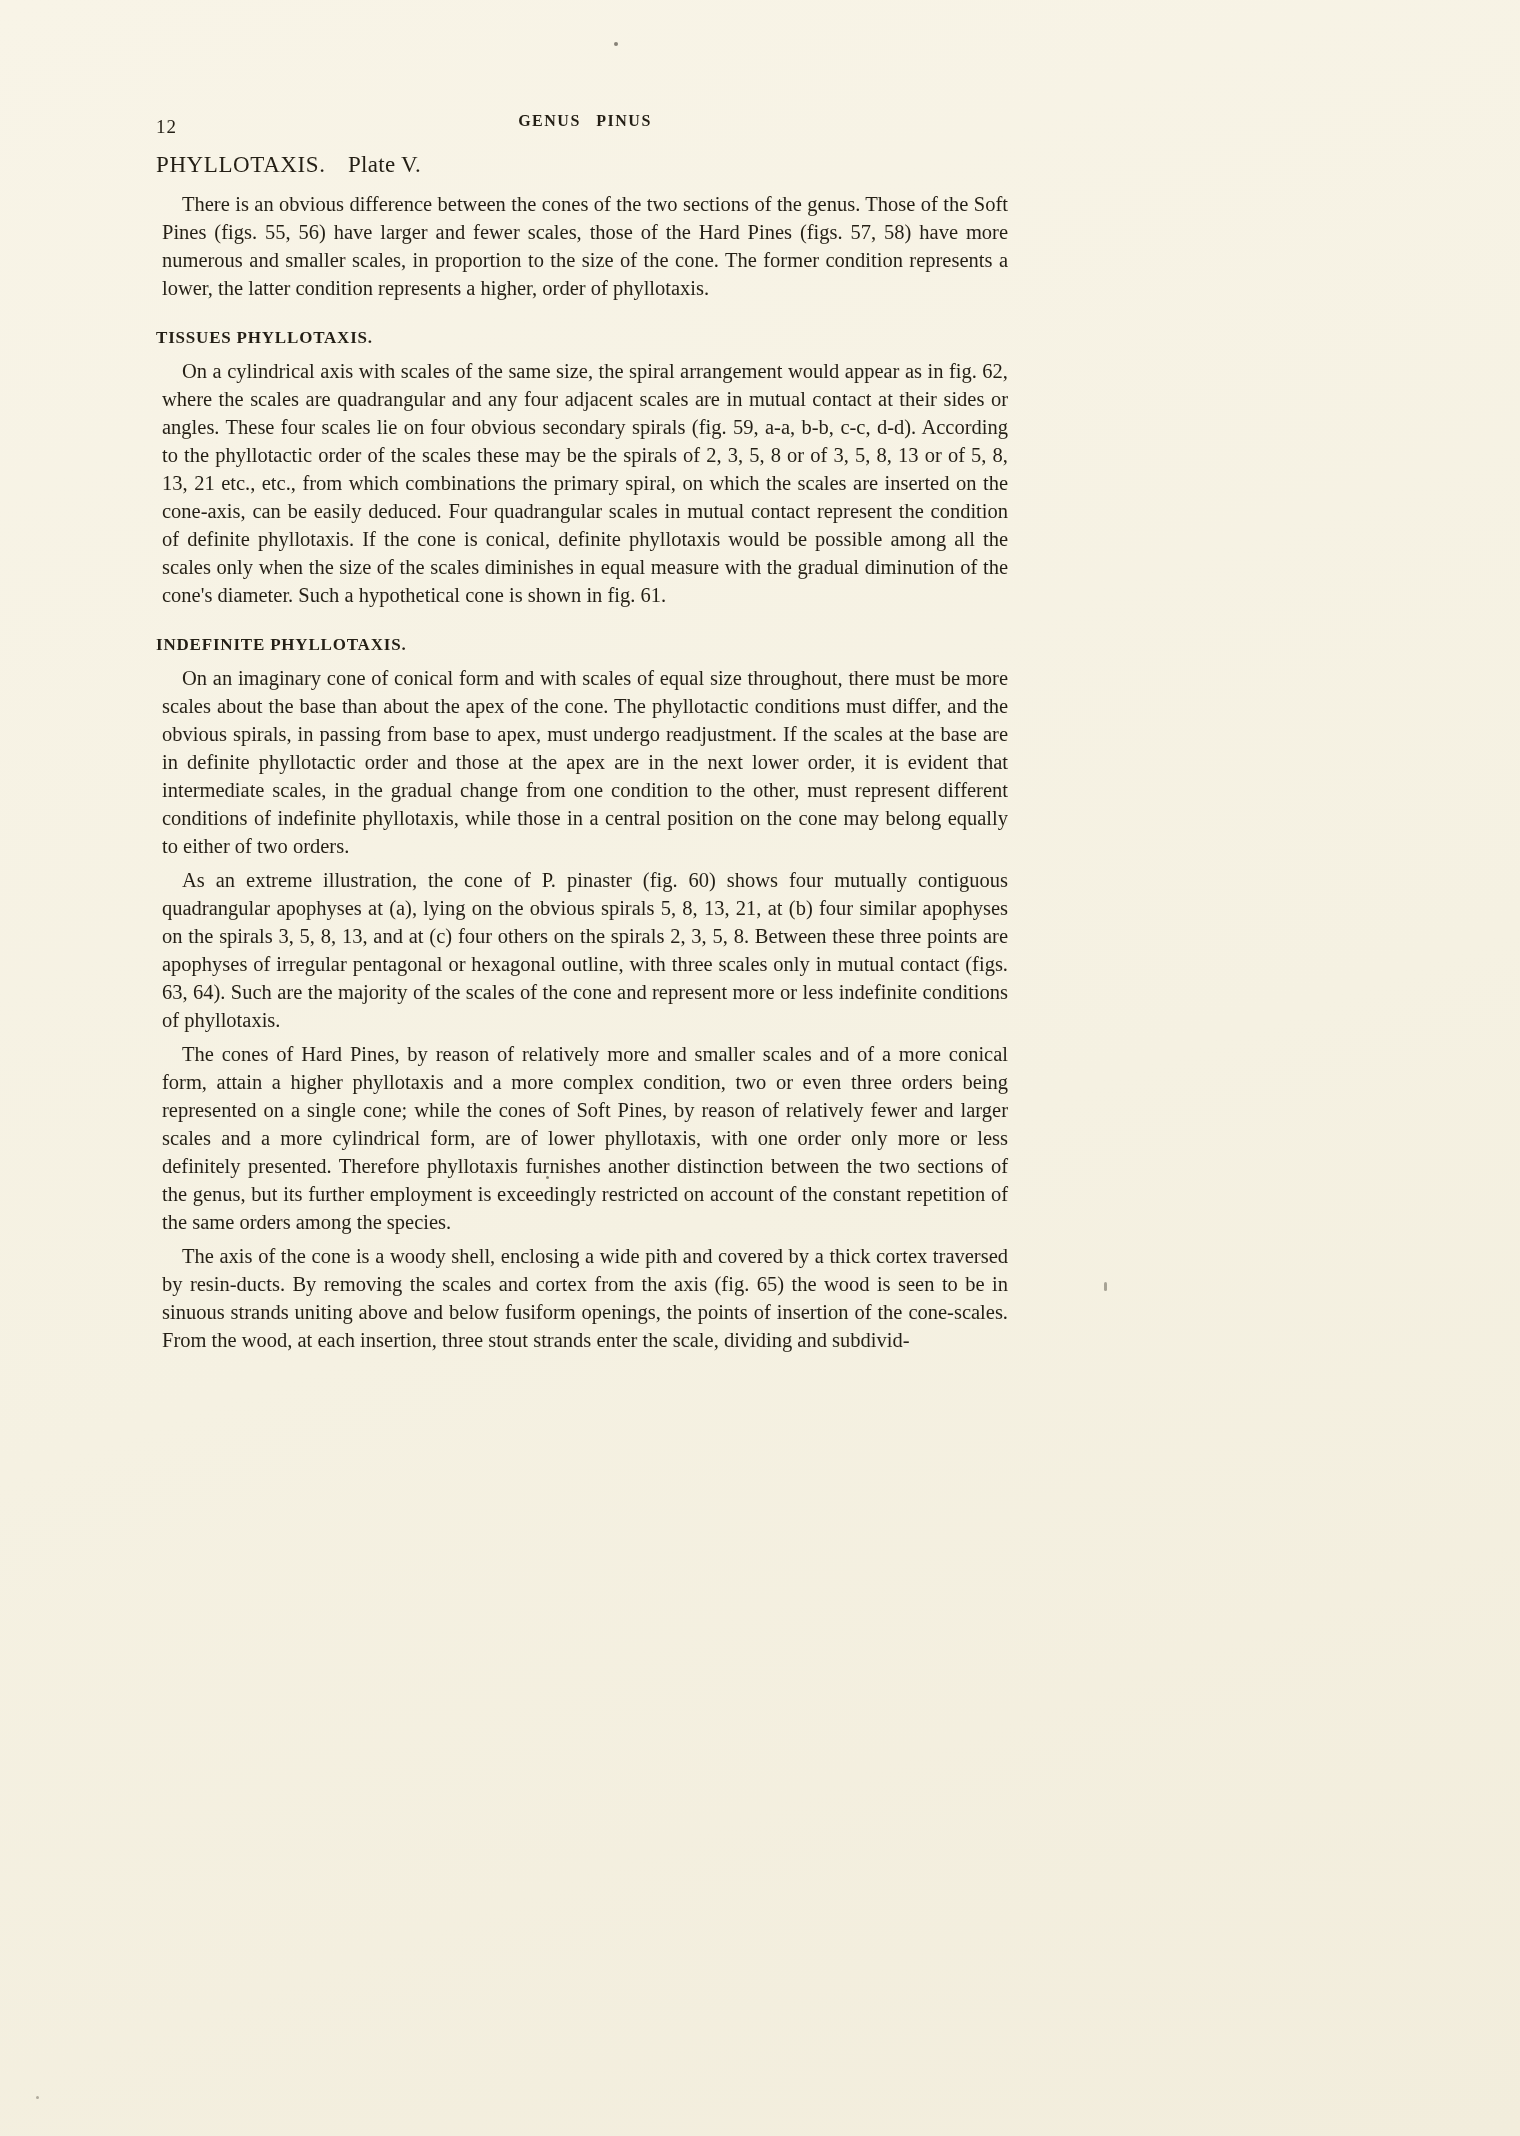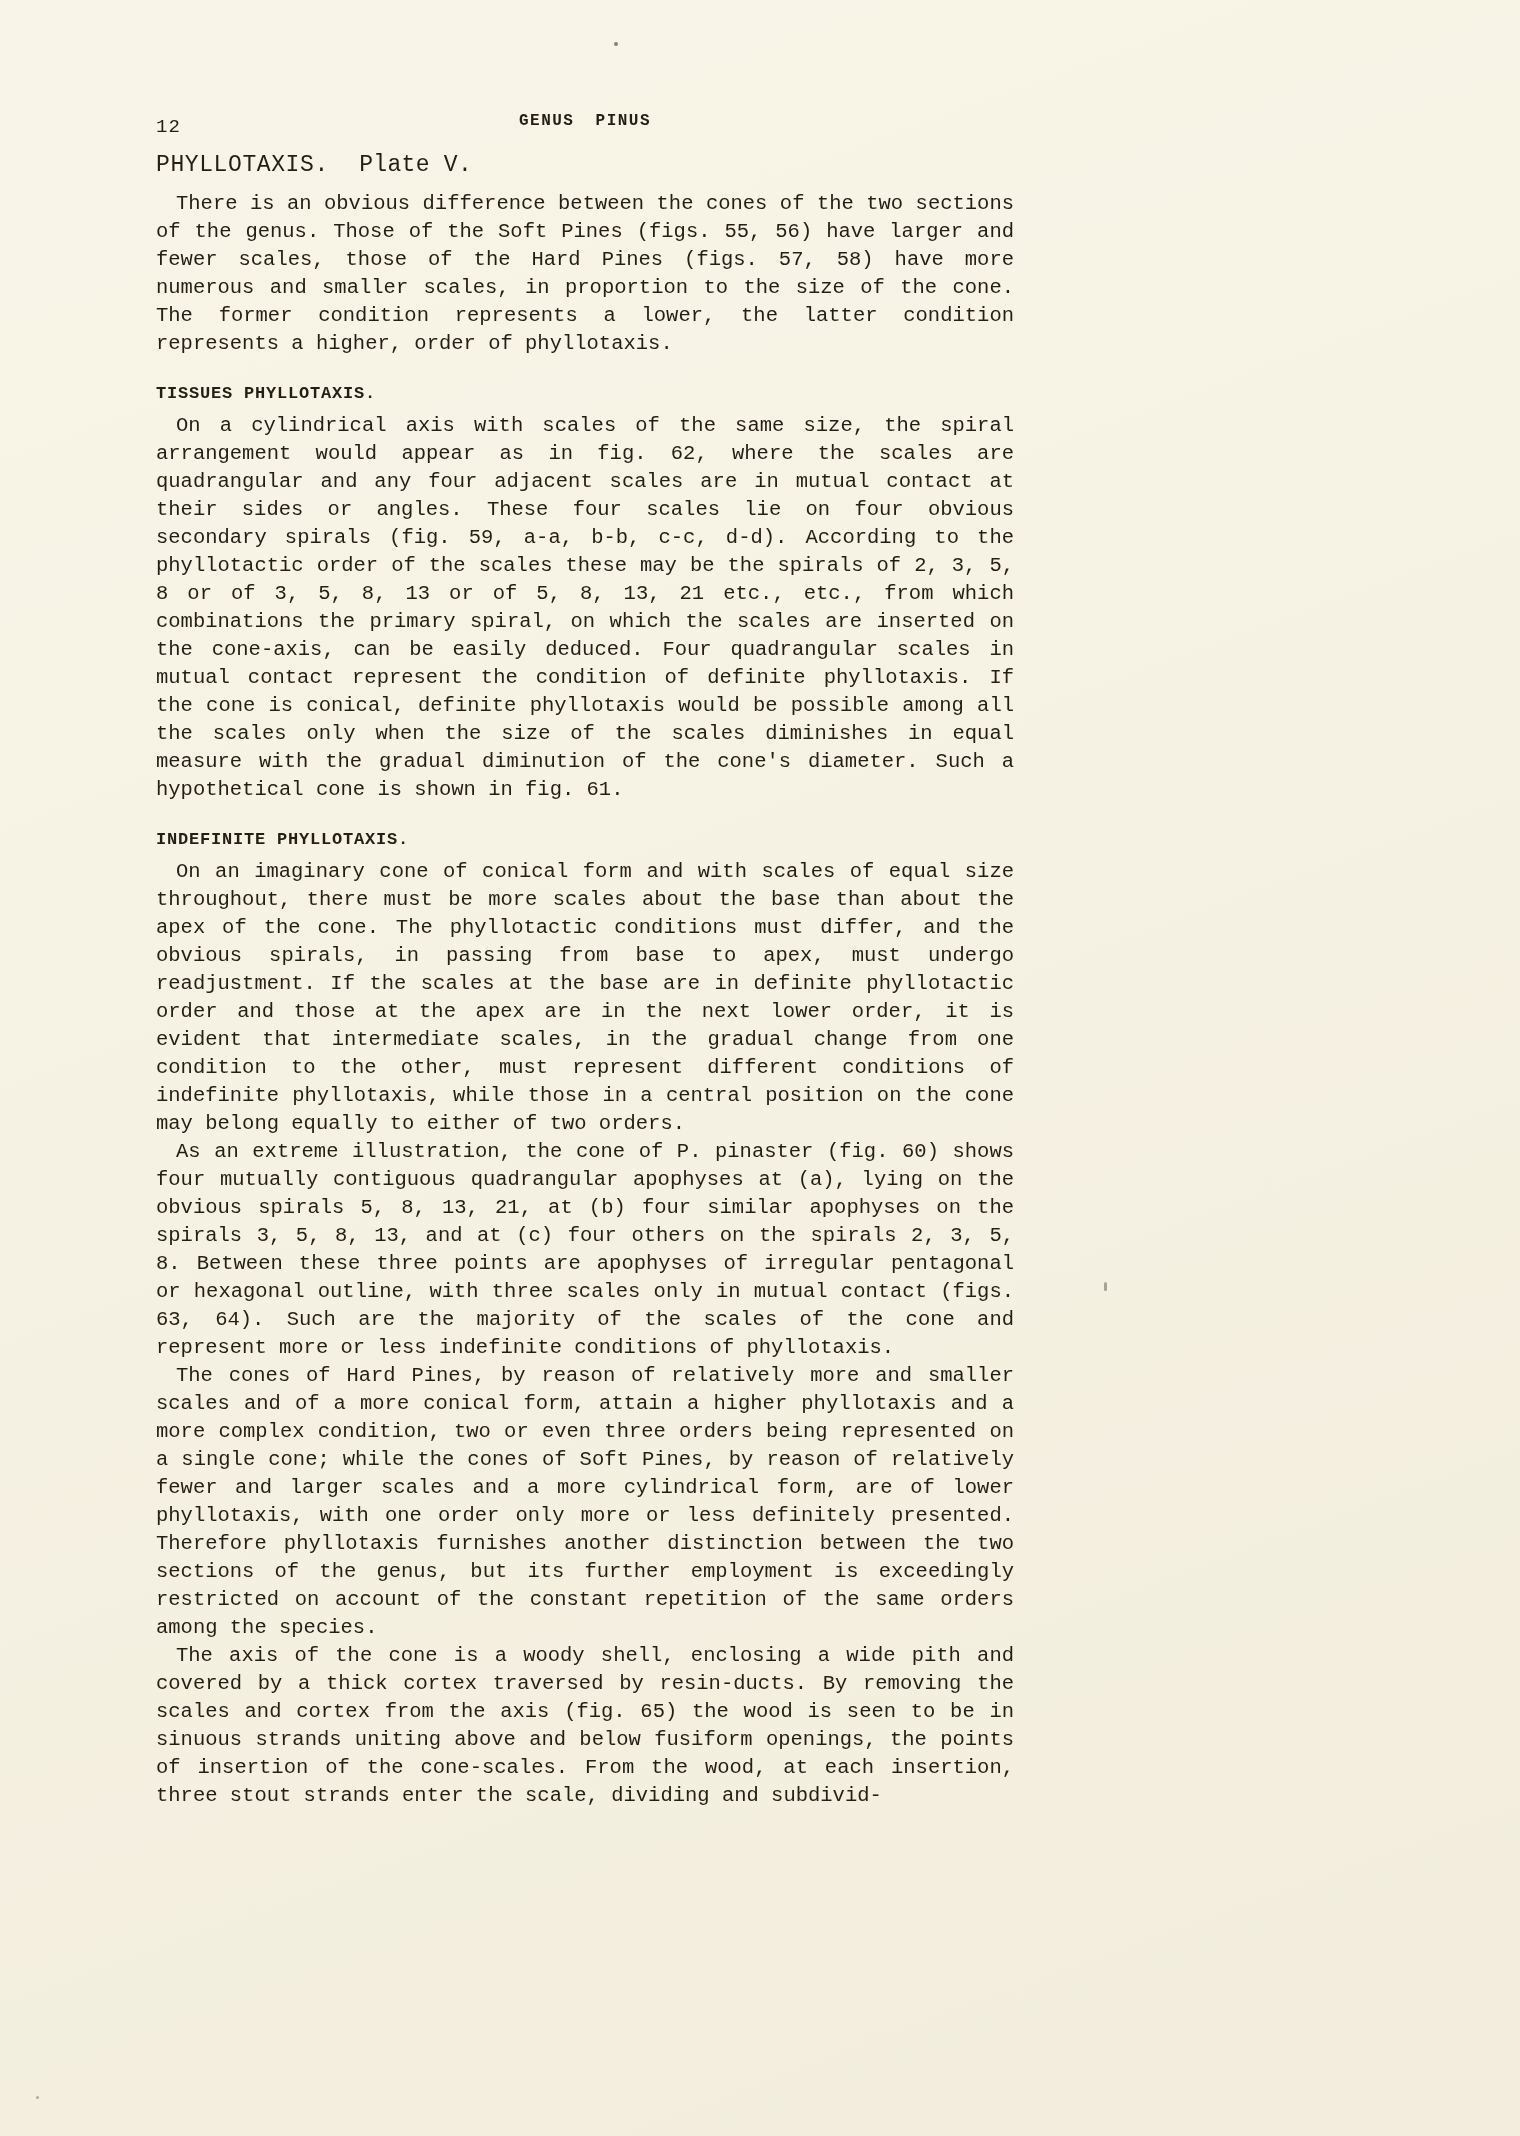--- a/index.html
+++ b/index.html
@@ -6,21 +6,21 @@
     margin: 0;
     padding: 0;
     background: #e9e5d6;
   }
   .paper {
     position: relative;
     width: 1520px;
     height: 2136px;
     background: linear-gradient(160deg, #f8f4e7 0%, #f5f1e2 55%, #f2eddc 100%);
     overflow: hidden;
-    font-family: Liberation Mono, monospace;
+    font-family: Liberation Serif, serif;
     color: #241f15;
   }
   .content {
     position: absolute;
     left: 156px;
     top: 112px;
     width: 858px;
   }
   .running-head {
     position: relative;
@@ -60,21 +60,21 @@
     font-size: 17px;
     font-weight: bold;
     letter-spacing: 0.8px;
     margin: 26px 0 9px 0;
   }
   .para {
     font-size: 20.5px;
     line-height: 28px;
     text-align: justify;
     text-indent: 20px;
-    margin: 0;
+    margin: 6px;
   }
   .speck {
     position: absolute;
     background: #4a443a;
     border-radius: 50%;
     opacity: 0.65;
   }
   .speck.s1 { left: 614px; top: 42px;  width: 4px; height: 4px; }
   .speck.s2 { left: 1104px; top: 1282px; width: 3px; height: 9px; border-radius: 2px; opacity: 0.45; }
   .speck.s3 { left: 546px; top: 1176px; width: 3px; height: 3px; }

